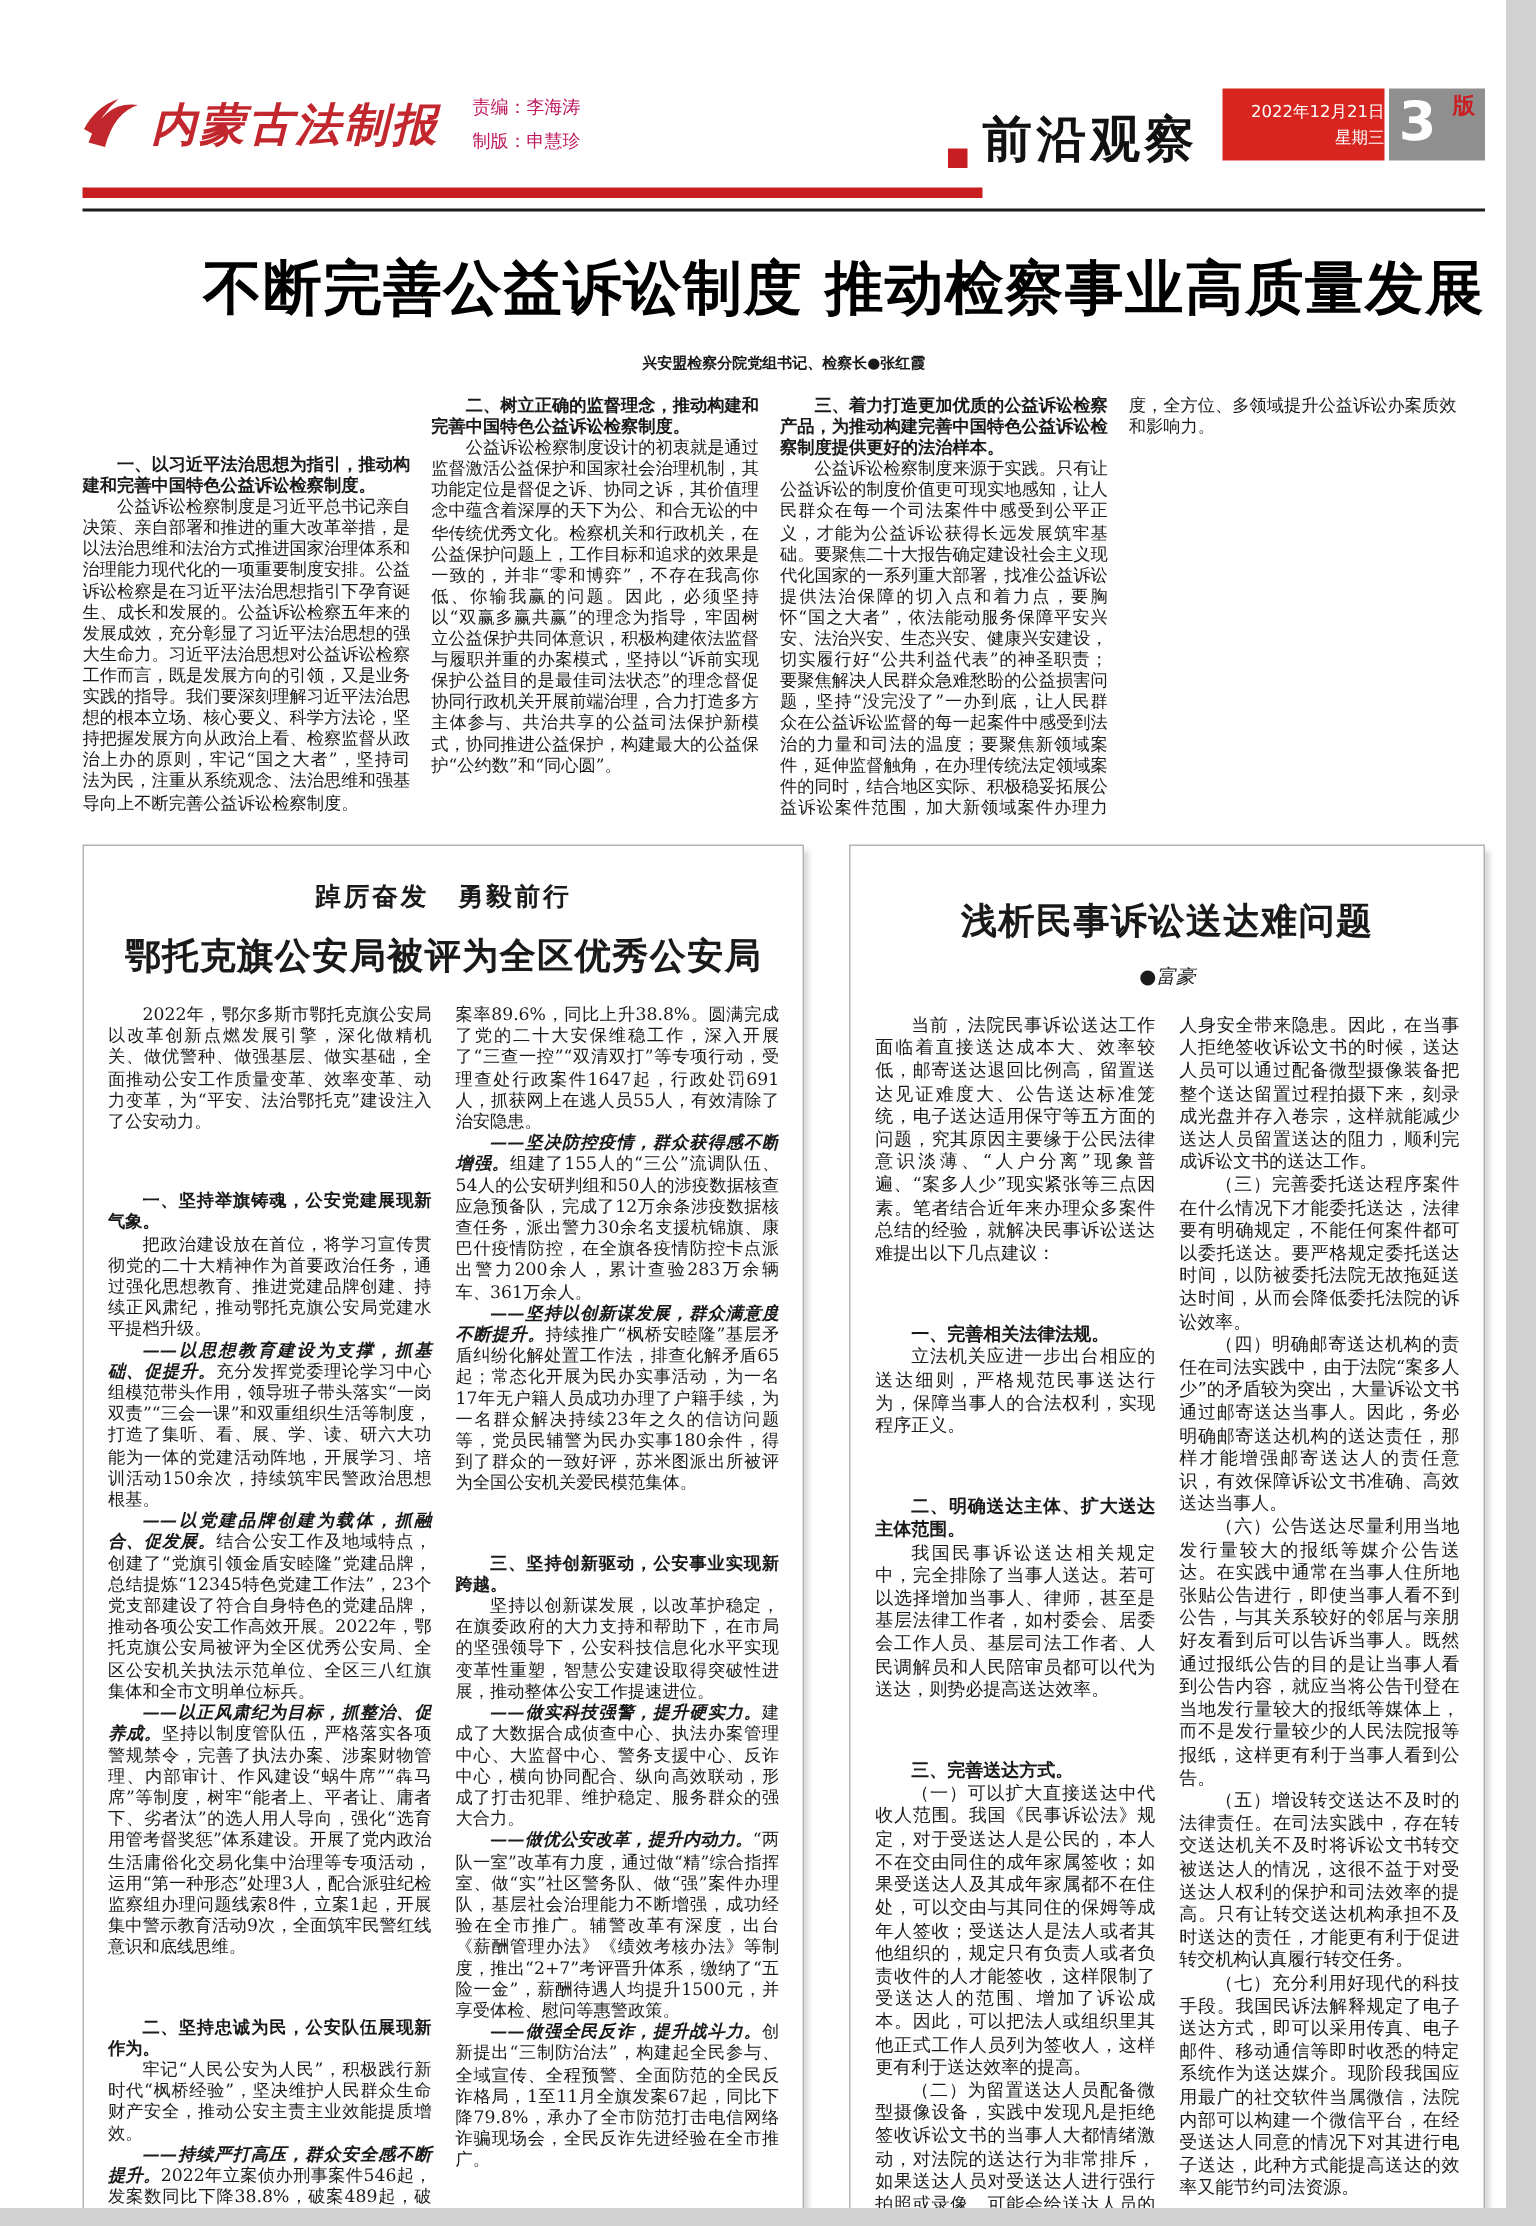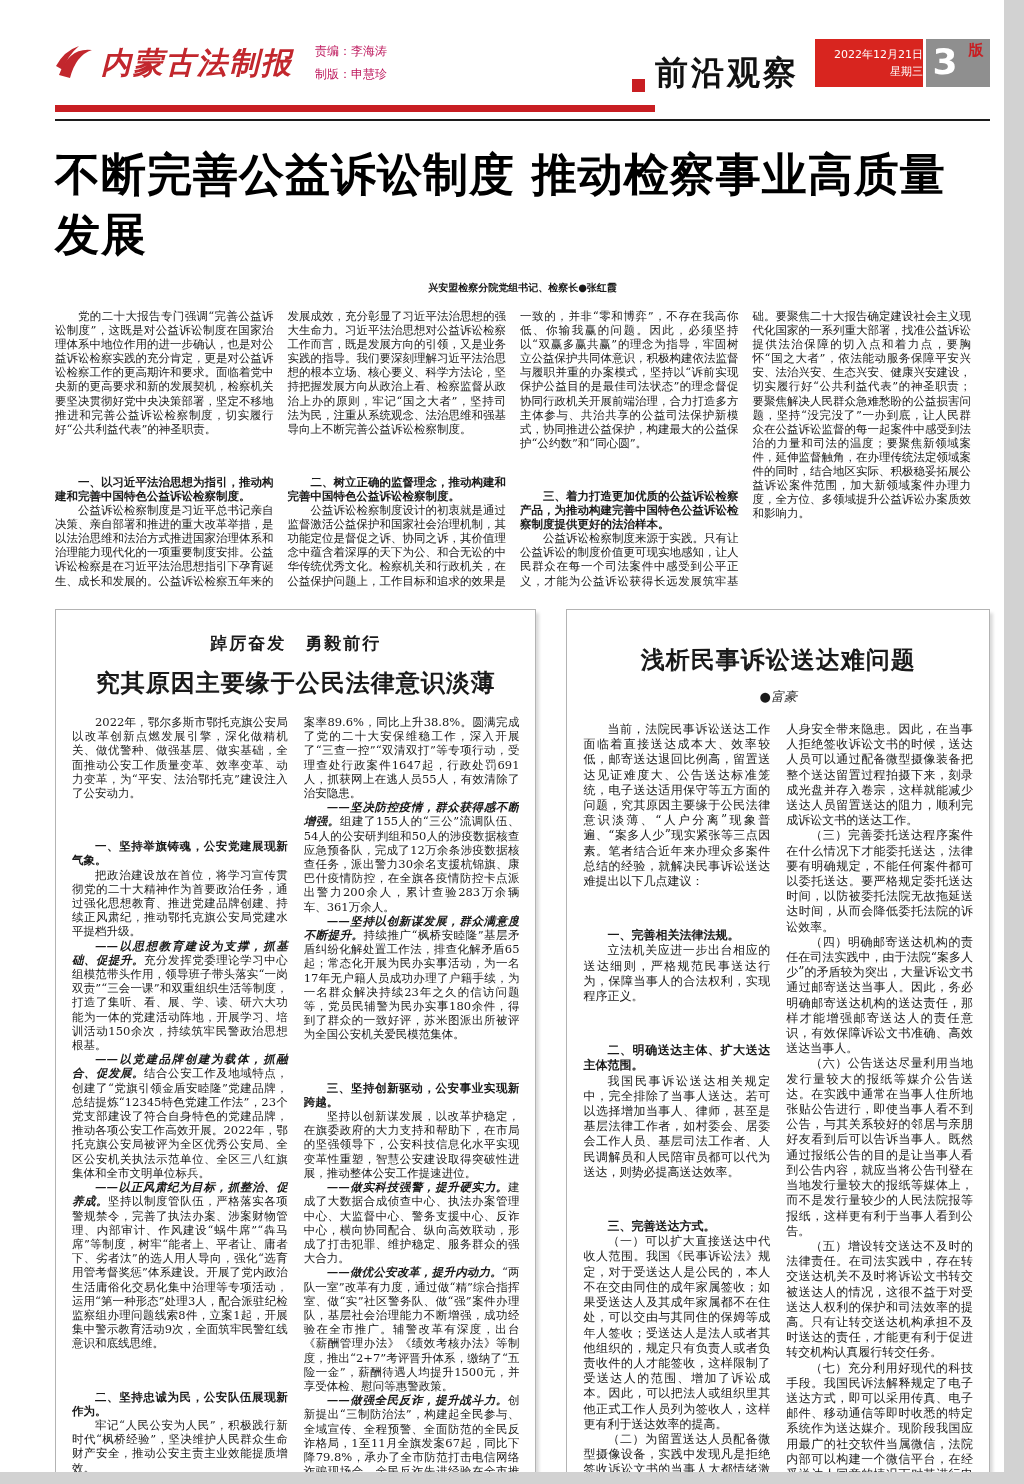--- a/index.html
+++ b/index.html
@@ -1,39 +1,39 @@
 <!DOCTYPE html>
 <html><head>
 <meta charset="utf-8">
 <style>
   * { margin:0; padding:0; box-sizing:border-box; }
   html,body { width:1024px; height:1484px; }
   body { background:#d2d2d2; font-family:"DejaVu Serif","Liberation Serif",serif; color:#1a1a1a; }
-  .page { width:1004px; height:1472px; background:#ffffff; padding:30px 14px 0 55px; position:relative; overflow:hidden; }
+  .page { width:1004px; height:1472px; background:#ffffff; padding:50px 14px 0 55px; position:relative; overflow:hidden; }
 
   
   .header { display:flex; align-items:center; }
   .brand { display:flex; align-items:center; }
   .logo-icon { width:40px; height:40px; margin-right:6px; }
   .paper-name { font-size:30px; font-weight:bold; font-style:italic; color:#c2272d; letter-spacing:2px; font-family:"DejaVu Serif",serif; }
   .credits { margin-left:22px; font-size:12px; font-family:"DejaVu Sans","Liberation Sans",sans-serif; line-height:1.9; color:#be185d; }
   .spacer { flex:1; }
   .section-wrap { display:flex; align-items:flex-end; margin-right:16px; }
   .red-square { width:13px; height:13px; background:#c81e22; display:inline-block; margin-right:10px; margin-bottom:4px; }
   .section-title { font-size:33px; font-weight:bold; font-family:"DejaVu Sans","Liberation Sans",sans-serif; letter-spacing:3px; color:#111;margin-top:21px; }
   .date-box { background:#d8251f; color:#fff; width:108px; height:48px; text-align:right; font-size:11px; font-family:"DejaVu Sans",sans-serif; padding-top:7px; line-height:1.55; }
   .pageno-box { background:#8f8f8f; width:64px; height:48px; margin-left:3px; text-align:center; padding-top:2px; }
   .pageno { font-size:36px; color:#fff; font-family:"DejaVu Sans",sans-serif; font-weight:bold; vertical-align:top; }
   .pageno-label { font-size:15px; color:#c81e22; font-weight:bold; vertical-align:top; margin-left:6px; }
 
   .red-rule { width:600px; height:7px; background:#c81e22; margin-top:9px; }
   .black-rule { width:100%; height:2px; background:#1c1c1c; margin-top:7px; }
 
   
-  .lead-article h1 { margin-top:24px; text-align:left; font-size:45px; font-weight:bold; letter-spacing:1px; color:#000; }
+  .lead-article h1 { margin-top:24px; text-align:right; font-size:39px; font-weight:bold; letter-spacing:1px; color:#000; }
   .byline { text-align:center; font-size:10px; font-weight:bold; margin-top:16px; }
   .lead-body { margin-top:14px; height:282px; width:916px; column-count:4; column-gap:14px; column-fill:auto; font-size:11.5px; line-height:14.1px; text-align:justify; overflow:hidden; }
 
   .para { text-indent:2em; }
   .para.head { font-weight:bold;margin-top:39px; }
   .lead { font-weight:bold; font-style:italic; }
   .para.author { font-style:italic; }
 
   
   .boxes { display:flex; margin-top:18px; gap:30px; }
@@ -80,34 +80,33 @@
     </div>
   </div>
 
   <div class="red-rule"></div>
   <div class="black-rule"></div>
 
   <div class="lead-article">
     <h1>不断完善公益诉讼制度 推动检察事业高质量发展</h1>
     <div class="byline">兴安盟检察分院党组书记、检察长●张红霞</div>
     <div class="lead-body">
-        <p class="para">党的二十大报告专门强调“完善公益诉讼制度”，这既是对公益诉讼制度在国家治理体系中地位作用的进一步确认，也是对公益诉讼检察实践的充分肯定，更是对公益诉讼检察工作的更高期许和要求。面临着党中央新的更高要求和新的发展契机，检察机关要坚决贯彻好党中央决策部署，坚定不移地推进和完善公益诉讼检察制度，切实履行好“公共利益代表”的神圣职责。</p>
         <p class="para head">一、以习近平法治思想为指引，推动构建和完善中国特色公益诉讼检察制度。</p>
         <p class="para">公益诉讼检察制度是习近平总书记亲自决策、亲自部署和推进的重大改革举措，是以法治思维和法治方式推进国家治理体系和治理能力现代化的一项重要制度安排。公益诉讼检察是在习近平法治思想指引下孕育诞生、成长和发展的。公益诉讼检察五年来的发展成效，充分彰显了习近平法治思想的强大生命力。习近平法治思想对公益诉讼检察工作而言，既是发展方向的引领，又是业务实践的指导。我们要深刻理解习近平法治思想的根本立场、核心要义、科学方法论，坚持把握发展方向从政治上看、检察监督从政治上办的原则，牢记“国之大者”，坚持司法为民，注重从系统观念、法治思维和强基导向上不断完善公益诉讼检察制度。</p>
         <p class="para head">二、树立正确的监督理念，推动构建和完善中国特色公益诉讼检察制度。</p>
         <p class="para">公益诉讼检察制度设计的初衷就是通过监督激活公益保护和国家社会治理机制，其功能定位是督促之诉、协同之诉，其价值理念中蕴含着深厚的天下为公、和合无讼的中华传统优秀文化。检察机关和行政机关，在公益保护问题上，工作目标和追求的效果是一致的，并非“零和博弈”，不存在我高你低、你输我赢的问题。因此，必须坚持以“双赢多赢共赢”的理念为指导，牢固树立公益保护共同体意识，积极构建依法监督与履职并重的办案模式，坚持以“诉前实现保护公益目的是最佳司法状态”的理念督促协同行政机关开展前端治理，合力打造多方主体参与、共治共享的公益司法保护新模式，协同推进公益保护，构建最大的公益保护“公约数”和“同心圆”。</p>
         <p class="para head">三、着力打造更加优质的公益诉讼检察产品，为推动构建完善中国特色公益诉讼检察制度提供更好的法治样本。</p>
         <p class="para">公益诉讼检察制度来源于实践。只有让公益诉讼的制度价值更可现实地感知，让人民群众在每一个司法案件中感受到公平正义，才能为公益诉讼获得长远发展筑牢基础。要聚焦二十大报告确定建设社会主义现代化国家的一系列重大部署，找准公益诉讼提供法治保障的切入点和着力点，要胸怀“国之大者”，依法能动服务保障平安兴安、法治兴安、生态兴安、健康兴安建设，切实履行好“公共利益代表”的神圣职责；要聚焦解决人民群众急难愁盼的公益损害问题，坚持“没完没了”一办到底，让人民群众在公益诉讼监督的每一起案件中感受到法治的力量和司法的温度；要聚焦新领域案件，延伸监督触角，在办理传统法定领域案件的同时，结合地区实际、积极稳妥拓展公益诉讼案件范围，加大新领域案件办理力度，全方位、多领域提升公益诉讼办案质效和影响力。</p>
       </div>
   </div>
 
   <div class="boxes">
     <section class="box left-box">
       <div class="kicker">踔厉奋发　勇毅前行</div>
-      <h2>究其原因主要缘于公民法律意识淡薄</h2>
+      <h2>鄂托克旗公安局被评为全区优秀公安局</h2>
       <div class="box-body">
           <p class="para">2022年，鄂尔多斯市鄂托克旗公安局以改革创新点燃发展引擎，深化做精机关、做优警种、做强基层、做实基础，全面推动公安工作质量变革、效率变革、动力变革，为“平安、法治鄂托克”建设注入了公安动力。</p>
           <p class="para head">一、坚持举旗铸魂，公安党建展现新气象。</p>
           <p class="para">把政治建设放在首位，将学习宣传贯彻党的二十大精神作为首要政治任务，通过强化思想教育、推进党建品牌创建、持续正风肃纪，推动鄂托克旗公安局党建水平提档升级。</p>
           <p class="para"><span class="lead">——以思想教育建设为支撑，抓基础、促提升。</span>充分发挥党委理论学习中心组模范带头作用，领导班子带头落实“一岗双责”“三会一课”和双重组织生活等制度，打造了集听、看、展、学、读、研六大功能为一体的党建活动阵地，开展学习、培训活动150余次，持续筑牢民警政治思想根基。</p>
           <p class="para"><span class="lead">——以党建品牌创建为载体，抓融合、促发展。</span>结合公安工作及地域特点，创建了“党旗引领金盾安睦隆”党建品牌，总结提炼“12345特色党建工作法”，23个党支部建设了符合自身特色的党建品牌，推动各项公安工作高效开展。2022年，鄂托克旗公安局被评为全区优秀公安局、全区公安机关执法示范单位、全区三八红旗集体和全市文明单位标兵。</p>
           <p class="para"><span class="lead">——以正风肃纪为目标，抓整治、促养成。</span>坚持以制度管队伍，严格落实各项警规禁令，完善了执法办案、涉案财物管理、内部审计、作风建设“蜗牛席”“犇马席”等制度，树牢“能者上、平者让、庸者下、劣者汰”的选人用人导向，强化“选育用管考督奖惩”体系建设。开展了党内政治生活庸俗化交易化集中治理等专项活动，运用“第一种形态”处理3人，配合派驻纪检监察组办理问题线索8件，立案1起，开展集中警示教育活动9次，全面筑牢民警红线意识和底线思维。</p>
           <p class="para head">二、坚持忠诚为民，公安队伍展现新作为。</p>
           <p class="para">牢记“人民公安为人民”，积极践行新时代“枫桥经验”，坚决维护人民群众生命财产安全，推动公安主责主业效能提质增效。</p>
           <p class="para"><span class="lead">——持续严打高压，群众安全感不断提升。</span>2022年立案侦办刑事案件546起，发案数同比下降38.8%，破案489起，破案率89.6%，同比上升38.8%。圆满完成了党的二十大安保维稳工作，深入开展了“三查一控”“双清双打”等专项行动，受理查处行政案件1647起，行政处罚691人，抓获网上在逃人员55人，有效清除了治安隐患。</p>

